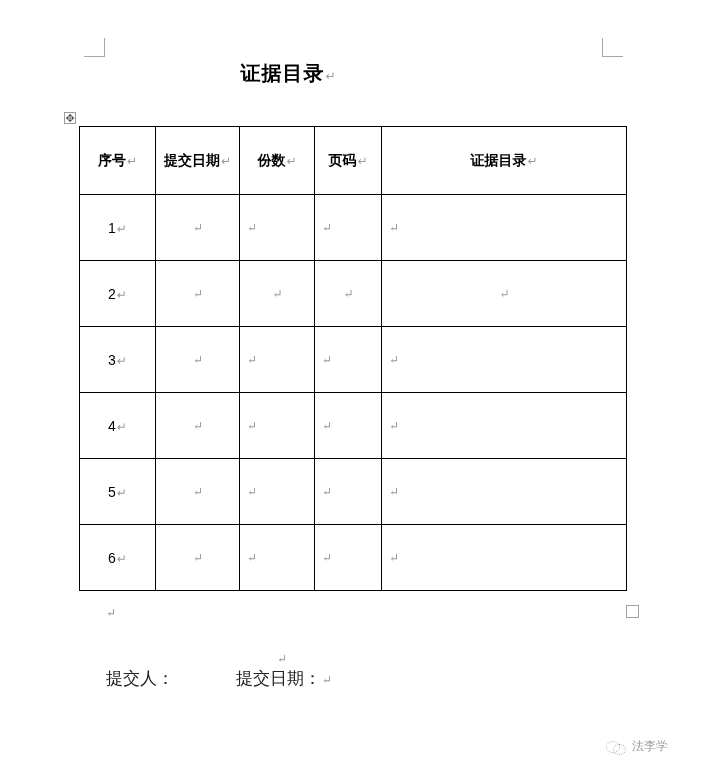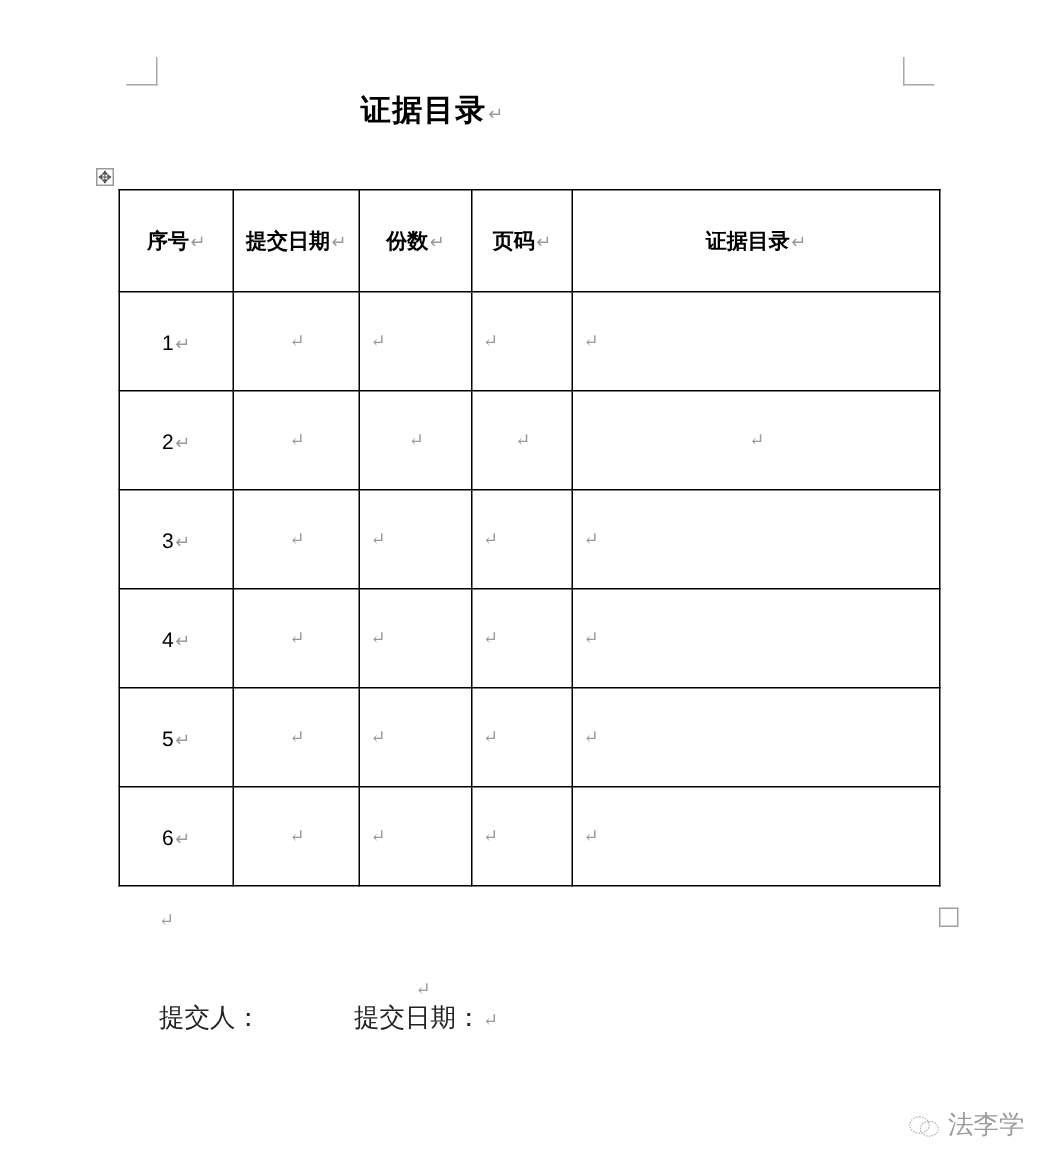--- a/index.html
+++ b/index.html
@@ -25,21 +25,21 @@
     table.ev tr.head td { height: 68px; font-weight: bold; text-align: center;
                           font-family: "DejaVu Sans", "Liberation Sans", sans-serif; font-size: 14px; }
     .c-num { text-align: center; font-family: "Liberation Sans", sans-serif; font-size: 15px; }
     .c-center { text-align: center; }
     .c-left { text-align: left; padding-left: 6px !important; }
     .footer-pm { position: absolute; left: 105px; top: 606px; }
     .footer-line { position: absolute; left: 106px; top: 626px; font-size: 17px;
                    font-family: "DejaVu Serif", "Liberation Serif", serif; color: #222; margin-top: 41px; }
     .footer-line .gap { display: inline-block; width: 62px; }
     .footer-pm2 { position: absolute; left: 276px; top: 652px; }
-    .watermark { position: absolute; left: 606px; top: 738px; color: #9b9b9b; font-size: 17px;
+    .watermark { position: absolute; left: 606px; top: 738px; color: #9b9b9b; font-size: 12px;
                  font-family: "DejaVu Sans", sans-serif; display: flex; align-items: center; gap: 6px; }
     .wm-icon { width: 20px; height: 16px; position: relative; }
     .wm-icon span { position: absolute; border: 1px dotted #b0b0b0; border-radius: 50%; }
   </style>
 </head>
 <body>
 
 <div class="corner tl"></div>
 <div class="corner tr"></div>
 

